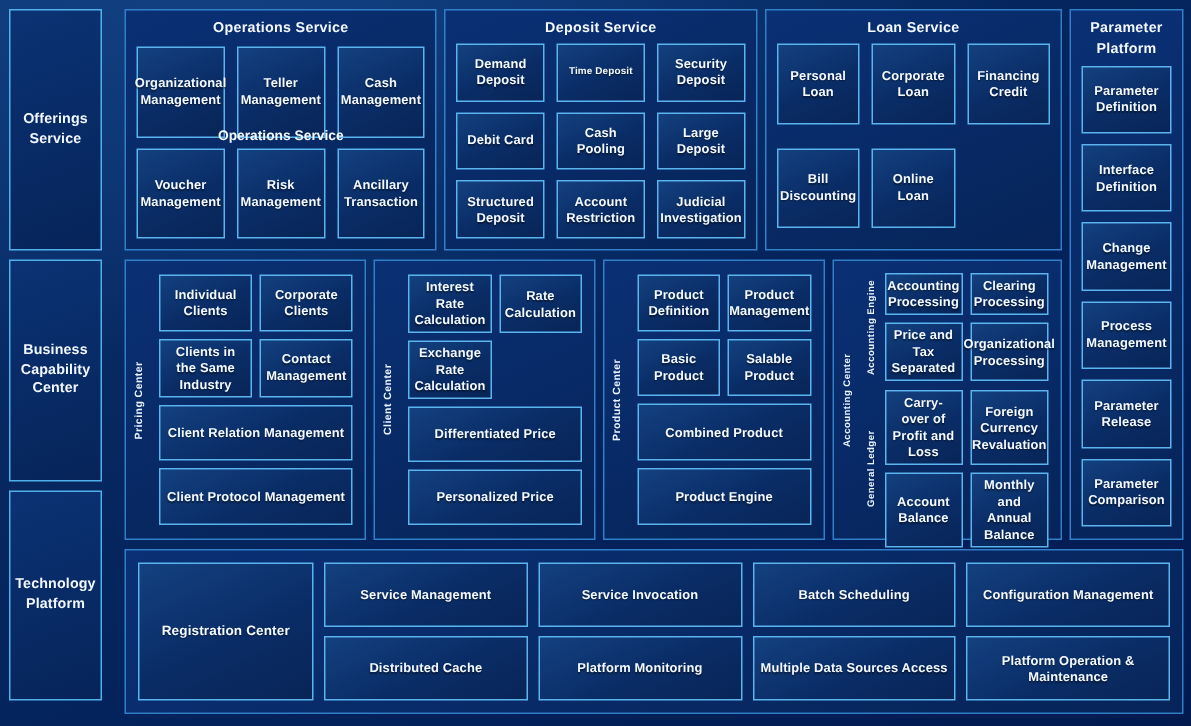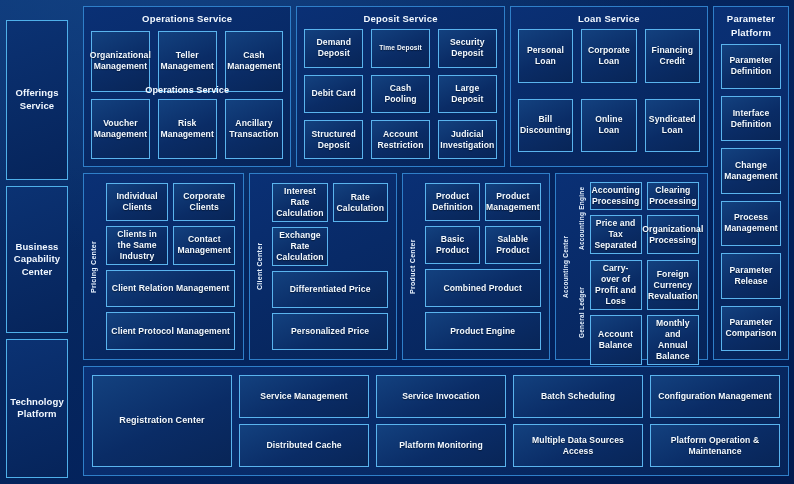--- a/index.html
+++ b/index.html
@@ -20,21 +20,21 @@
   
   .rail{ width:62px; display:flex; flex-direction:column; gap:6px; flex:none; }
   .rail-cell{
     border:1.6px solid #4fb0ea;
     background:linear-gradient(160deg,#0a3madd 0%, #072a63 100%);
     background:linear-gradient(160deg,#0b3273 0%, #06245a 100%);
     display:flex; align-items:center; justify-content:center; text-align:center;
     font-size:9.5px; font-weight:bold; line-height:1.32; letter-spacing:.1px;
     color:#f2f8ff; padding:3px;
   }
-  .rail-cell.r1{ height:161px;margin-top:14px; }
+  .rail-cell.r1{ height:161px; }
   .rail-cell.r2{ height:148px; }
   .rail-cell.r3{ height:140px; }
 
   
   .body-col{ flex:1; display:flex; flex-direction:column; gap:6px; min-width:0;padding-left:10px; }
   .row{ display:flex; gap:5px; min-width:0; }
   .row1{ height:161px; }
   .row2{ height:187px; }
   .row3{ height:110px; }
 
@@ -84,21 +84,21 @@
 
   
   .acct-body{ flex:1; display:flex; flex-direction:column; gap:6px; padding:6px 6px 6px 2px; min-width:0; }
   .acct-sub{ flex:1; display:flex; min-width:0; gap:2px; }
   .acct-sub .sub-grid{ flex:1; display:grid; grid-template-columns:1fr 1fr; gap:5px; min-width:0; }
 
   
   .tech-panel{ flex:1; border:1.6px solid #2f7fc9;
     background:linear-gradient(155deg,#0a3075 0%, #062459 100%);
     display:flex; gap:7px; padding:8px 8px; min-width:0; }
-  .tech-reg{ width:140px; flex:none; display:flex; }
+  .tech-reg{ width:117px; flex:none; display:flex; }
   .tech-reg .tile{ flex:1; font-size:9px; }
   .tech-grid{ flex:1; display:grid; grid-template-columns:repeat(4,1fr); grid-template-rows:1fr 1fr; gap:6px 7px; min-width:0; }
 </style>
 </head>
 <body>
 
 <div id="diagram">
 
   <div class="rail">
     <div class="rail-cell r1">
@@ -151,21 +151,20 @@
 
         <div class="panel" style="flex:1.95">
           <div class="panel-title">Loan Service</div>
           <div class="panel-body" style="padding-bottom:14px">
             <div class="grid3" style="grid-template-rows:1fr 1fr; gap:16px 8px">
               <div class="tile">Personal Loan</div>
               <div class="tile">Corporate Loan</div>
               <div class="tile">Financing Credit</div>
               <div class="tile">Bill Discounting</div>
               <div class="tile">Online Loan</div>
-              <div class="tile">Syndicated Loan</div>
             </div>
           </div>
         </div>
       </div>
 
       <div class="panel" style="width:76px;flex:none;height:354px;z-index:3">
         <div class="panel-title" style="line-height:1.5;padding:5px 2px 3px">Parameter Platform</div>
         <div class="panel-body" style="padding:0 7px 8px;gap:7px">
           <div class="tile" style="flex:1">Parameter Definition</div>
           <div class="tile" style="flex:1">Interface Definition</div>

